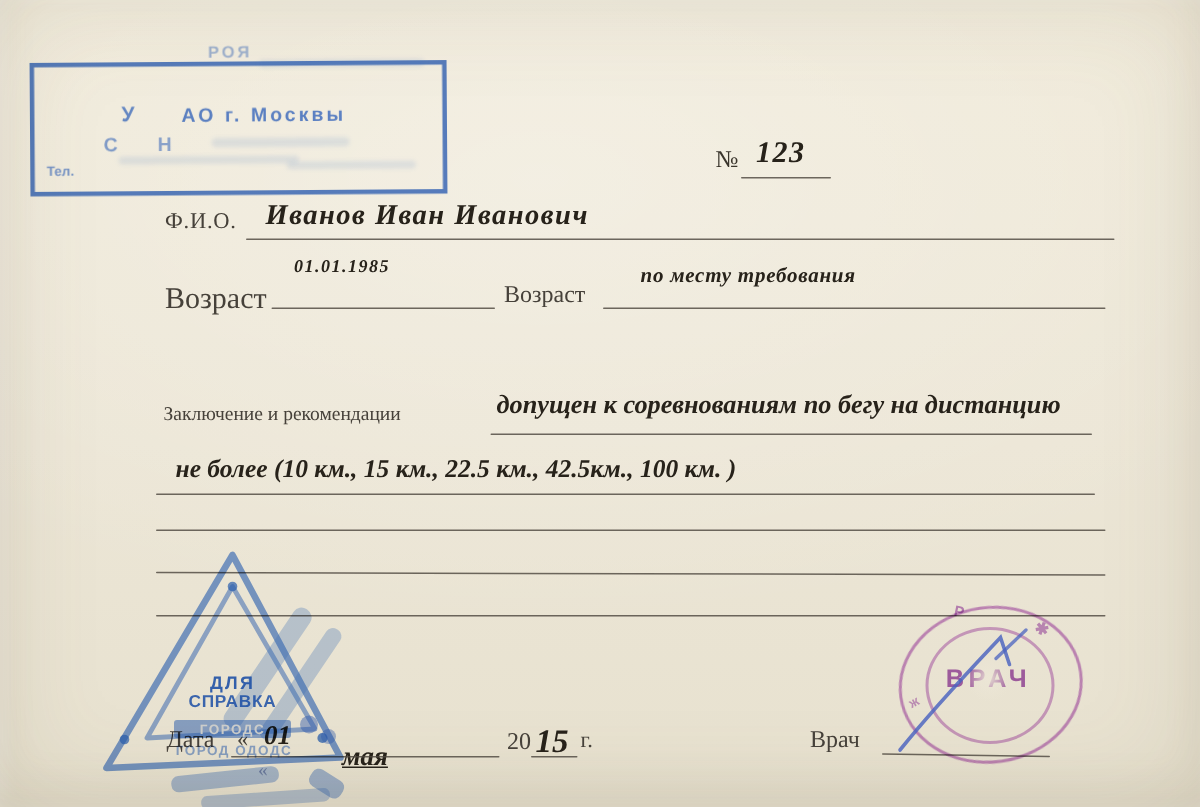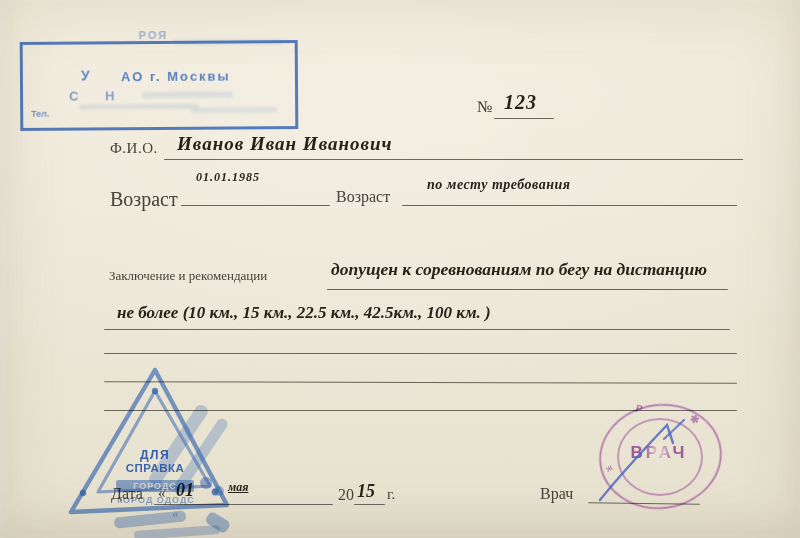--- a/index.html
+++ b/index.html
@@ -39,24 +39,24 @@
   .r-concl{left:327px;top:289px;width:401px;}
   .concl-value2{left:117px;top:303px;font-size:17px;}
   .r-l2{left:104px;top:329px;width:626px;}
   .r-b1{left:104px;top:353px;width:633px;}
   .r-b2{left:104px;top:382px;width:633px;transform:rotate(.15deg);}
   .r-b3{left:104px;top:410px;width:633px;}
 
   .date-label{left:111px;top:485px;font-size:16px;z-index:2;}
   .date-quote{left:158px;top:485px;font-size:15px;z-index:2;}
   .date-day{left:176px;top:480px;font-size:18px;z-index:2;}
-  .date-month{left:228px;top:480px;font-size:12px;z-index:2;text-decoration:underline;}
+  .date-month{left:228px;top:494px;font-size:18px;z-index:2;text-decoration:underline;}
   .r-date1{left:154px;top:504px;width:179px;z-index:2;}
   .date-century{left:338px;top:486px;font-size:16px;}
-  .date-year{left:357px;top:481px;font-size:18px;}
+  .date-year{left:357px;top:481px;font-size:22px;}
   .r-year{left:354px;top:504px;width:31px;}
   .date-suffix{left:387px;top:486px;font-size:15px;}
   .date-quote2{left:172px;top:505px;font-size:13px;color:#5d6788;opacity:.6;z-index:2;}
 
   .doctor-label{left:540px;top:485px;font-size:16px;}
   .r-doctor{left:588px;top:503px;width:112px;transform:rotate(.8deg);}
 
   
   .hstamp{position:absolute;left:20px;top:41px;width:272px;height:83px;
     border:3px solid rgba(44,98,200,.78);transform:rotate(-.4deg);

